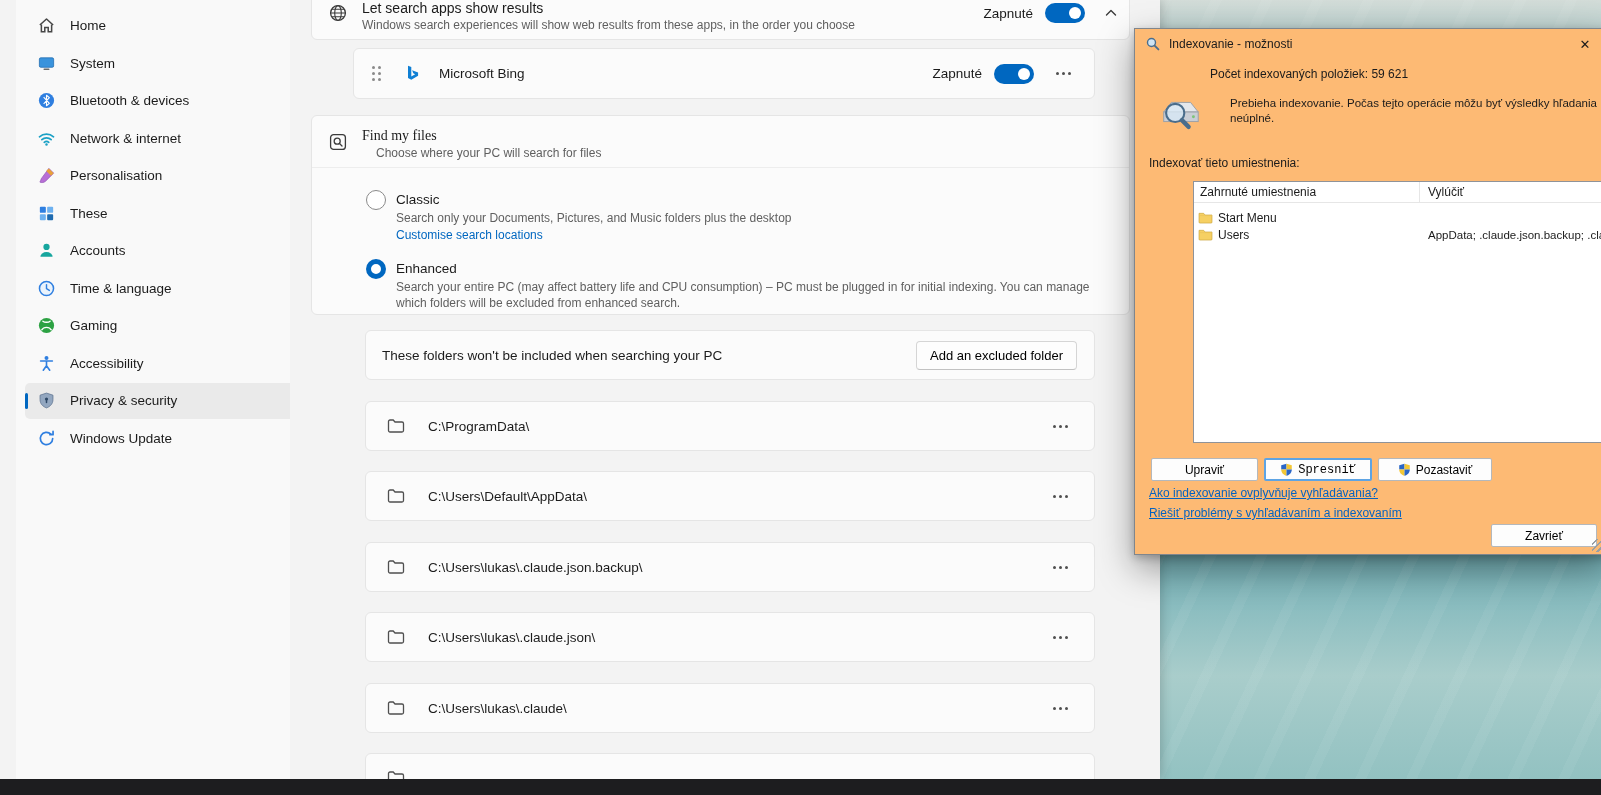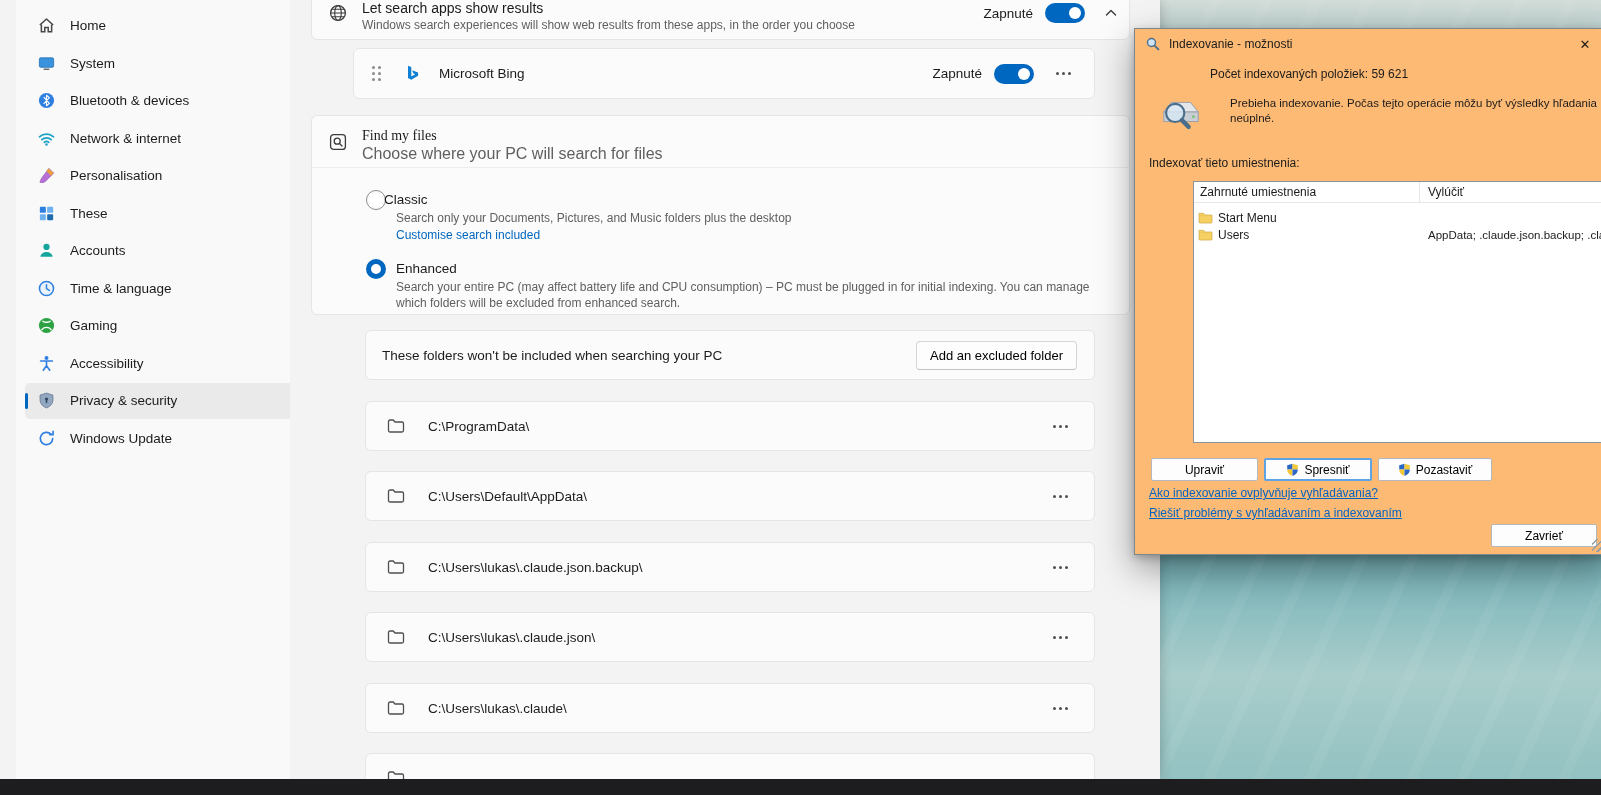--- a/index.html
+++ b/index.html
@@ -52,21 +52,21 @@
   .bing-name { font-size:13.5px; flex:1; }
   .dots-btn { display:flex; gap:3px; align-items:center; justify-content:center; width:22px; height:22px; border-radius:4px; cursor:pointer; flex:none; }
   .dots-btn i { width:3px; height:3px; border-radius:50%; background:#4f4f4f; }
   .bing-card .dots-btn { margin-left:18px; }
 
   
   .fmf-card { left:21px; top:115px; width:819px; height:200px; }
   .fmf-head { position:relative; height:52px; border-bottom:1px solid #ededed; }
   .fmf-icon { position:absolute; left:16px; top:16px; width:20px; height:20px; }
   .fmf-title { position:absolute; left:50px; top:11px; font-size:14px; line-height:18px;font-family:Liberation Serif, serif; }
-  .fmf-desc { position:absolute; left:50px; top:30px; font-size:16px; line-height:15px; color:#5f5f5f; }
+  .fmf-desc { position:absolute; left:64px; top:30px; font-size:12px; line-height:15px; color:#5f5f5f; }
 
   .radio { position:absolute; width:20px; height:20px; border-radius:50%; background:#fff; cursor:pointer; }
   .radio.off { border:1px solid #8a8a8a; }
   .radio.on { border:5px solid #0067c0; }
   .opt-label { position:absolute; font-size:13.5px; }
   .opt-desc { position:absolute; font-size:12px; line-height:15.5px; color:#5f5f5f; width:710px; }
   .opt-link { position:absolute; font-size:12px; color:#0067c0; cursor:pointer; }
 
   
   .excl-header { left:75px; top:330px; width:730px; height:50px; display:flex; align-items:center; justify-content:space-between; padding:0 17px 0 16px; }
@@ -97,21 +97,21 @@
   .lv-head .h1 { width:226px; padding:3px 6px; border-right:1px solid #e6e6e6; }
   .lv-head .h2 { flex:1; padding:3px 8px; }
   .lv-body { padding-top:6px; }
   .lv-row { display:flex; height:17px; align-items:center; cursor:default; }
   .lv-row .cell1 { width:226px; display:flex; align-items:center; gap:5px; padding-left:4px; }
   .lv-row .cell2 { flex:1; padding-left:8px; white-space:nowrap; overflow:hidden; font-size:11.5px; }
   .lv-ficon { width:15px; height:13px; flex:none; }
 
   .dlg-btn { position:absolute; height:23px; display:flex; align-items:center; justify-content:center; gap:5px;
     background:#fdfdfd; border:1px solid #b4b8bc; border-radius:2px; font-size:12px; cursor:pointer; }
-  .dlg-btn.default { border:2px solid #5ea4e4; }
+  .dlg-btn.default { border:2px solid #5ea4e4;font-family:Liberation Mono, monospace; }
   .btn-modify { left:16px; top:429px; width:107px; }
   .btn-advanced { left:129px; top:429px; width:108px; }
   .btn-pause { left:243px; top:429px; width:114px; }
   .btn-close { right:10px; top:495px; width:106px; background:#fdfdfd; }
   .shield { width:13px; height:13px; flex:none; }
 
   .dlg-link { position:absolute; left:14px; color:#0563c1; text-decoration:underline; cursor:pointer; }
   .link1 { top:457px; }
   .link2 { top:477px; }
 
@@ -310,23 +310,23 @@
                 <rect x="2.6" y="2.6" width="14.8" height="14.8" rx="3" fill="none" stroke="#3b3b3b" stroke-width="1.3"></rect>
                 <circle cx="9.2" cy="9.2" r="3" fill="none" stroke="#3b3b3b" stroke-width="1.3"></circle>
                 <path d="M11.5 11.5 L14 14" stroke="#3b3b3b" stroke-width="1.3" stroke-linecap="round"></path>
               </svg>
           </span>
           <div class="fmf-title">Find my files</div>
           <div class="fmf-desc">Choose where your PC will search for files</div>
         </div>
 
         <span class="radio off" style="left:54px; top:74px;"></span>
-        <div class="opt-label" style="left:72px; top:76px;">Classic</div>
+        <div class="opt-label" style="left:84px; top:76px;">Classic</div>
         <div class="opt-desc" style="left:84px; top:95px;">Search only your Documents, Pictures, and Music folders plus the desktop</div>
-        <div class="opt-link" style="left:84px; top:112px;">Customise search included</div>
+        <div class="opt-link" style="left:84px; top:112px;">Customise search locations</div>
 
         <span class="radio on" style="left:54px; top:143px;"></span>
         <div class="opt-label" style="left:84px; top:145px;">Enhanced</div>
         <div class="opt-desc" style="left:84px; top:164px;">Search your entire PC (may affect battery life and CPU consumption) – PC must be plugged in for initial indexing. You can manage which folders will be excluded from enhanced search.</div>
       </div>
 
       <div class="card excl-header">
         <span class="excl-text">These folders won't be included when searching your PC</span>
         <button class="add-btn">Add an excluded folder</button>
       </div>

